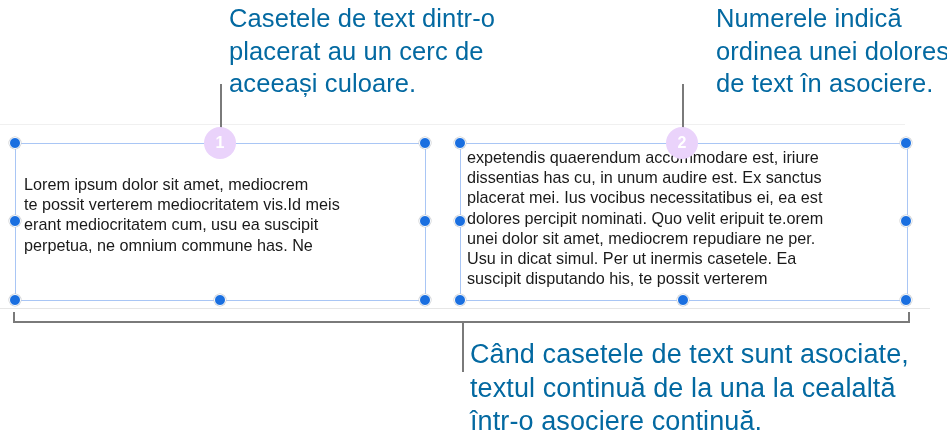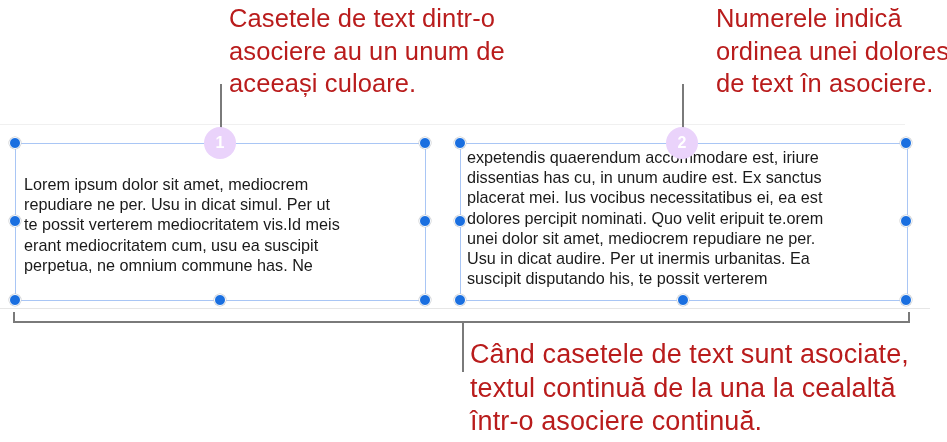--- a/index.html
+++ b/index.html
@@ -3,21 +3,21 @@
   <meta charset="utf-8">
   <style>
     html, body { margin: 0; padding: 0; }
     body {
       width: 947px; height: 442px; position: relative; overflow: hidden;
       background: #ffffff;
       font-family: "Liberation Sans", "DejaVu Sans", sans-serif;
       color: #1d1d1f;
     }
     .callout {
-      position: absolute; font-size: 25.5px; line-height: 32.5px; color: #b91c1c;
+      position: absolute; font-size: 25.5px; line-height: 32.5px; color: #0369a1;
       white-space: nowrap; letter-spacing: 0.1px;
     }
     .callout span { display: block; }
     #callout-1 { left: 229px; top: 2px; }
     #callout-2 { left: 716px; top: 2px; }
     #callout-3 { left: 470px; top: 338px; font-size: 27px; line-height: 33.5px; }
 
     .vline { position: absolute; width: 2px; background: #7a7a7a; }
     .hline { position: absolute; height: 2px; background: #7a7a7a; }
     .baseline { position: absolute; left: 0; width: 930px; top: 308px; height: 1px; background: #e6e6e6; }
@@ -50,50 +50,49 @@
     }
   </style>
 </head>
 <body>
 
 <div class="topline"></div>
 <div class="baseline"></div>
 
 <div class="callout" id="callout-1">
   <span>Casetele de text dintr-o</span>
-  <span>asociere au un unum de</span>
+  <span>placerat au un cerc de</span>
   <span>aceeași culoare.</span>
 </div>
 <div class="vline" style="left:220px; top:84px; height:45px;"></div>
 
 <div class="callout" id="callout-2">
   <span>Numerele indică</span>
   <span>ordinea unei dolores</span>
   <span>de text în asociere.</span>
 </div>
 <div class="vline" style="left:682px; top:84px; height:45px;"></div>
 
 <div class="textbox" id="textbox-1">
   <div class="box-text">
     <span>Lorem ipsum dolor sit amet, mediocrem</span>
-    <span>repudiare ne per. Usu in dicat simul. Per ut</span>
     <span>te possit verterem mediocritatem vis.Id meis</span>
     <span>erant mediocritatem cum, usu ea suscipit</span>
     <span>perpetua, ne omnium commune has. Ne</span>
   </div>
 </div>
 
 <div class="textbox" id="textbox-2">
   <div class="box-text">
     <span>expetendis quaerendum accommodare est, iriure</span>
     <span>dissentias has cu, in unum audire est. Ex sanctus</span>
     <span>placerat mei. Ius vocibus necessitatibus ei, ea est</span>
     <span>dolores percipit nominati. Quo velit eripuit te.orem</span>
     <span>unei dolor sit amet, mediocrem repudiare ne per.</span>
-    <span>Usu in dicat audire. Per ut inermis urbanitas. Ea</span>
+    <span>Usu in dicat simul. Per ut inermis casetele. Ea</span>
     <span>suscipit disputando his, te possit verterem</span>
   </div>
 </div>
 
 <div class="handle" style="left:15px; top:143px;"></div>
 <div class="handle" style="left:425px; top:143px;"></div>
 <div class="handle" style="left:15px; top:221px;"></div>
 <div class="handle" style="left:425px; top:221px;"></div>
 <div class="handle" style="left:15px; top:300px;"></div>
 <div class="handle" style="left:220px; top:300px;"></div>

